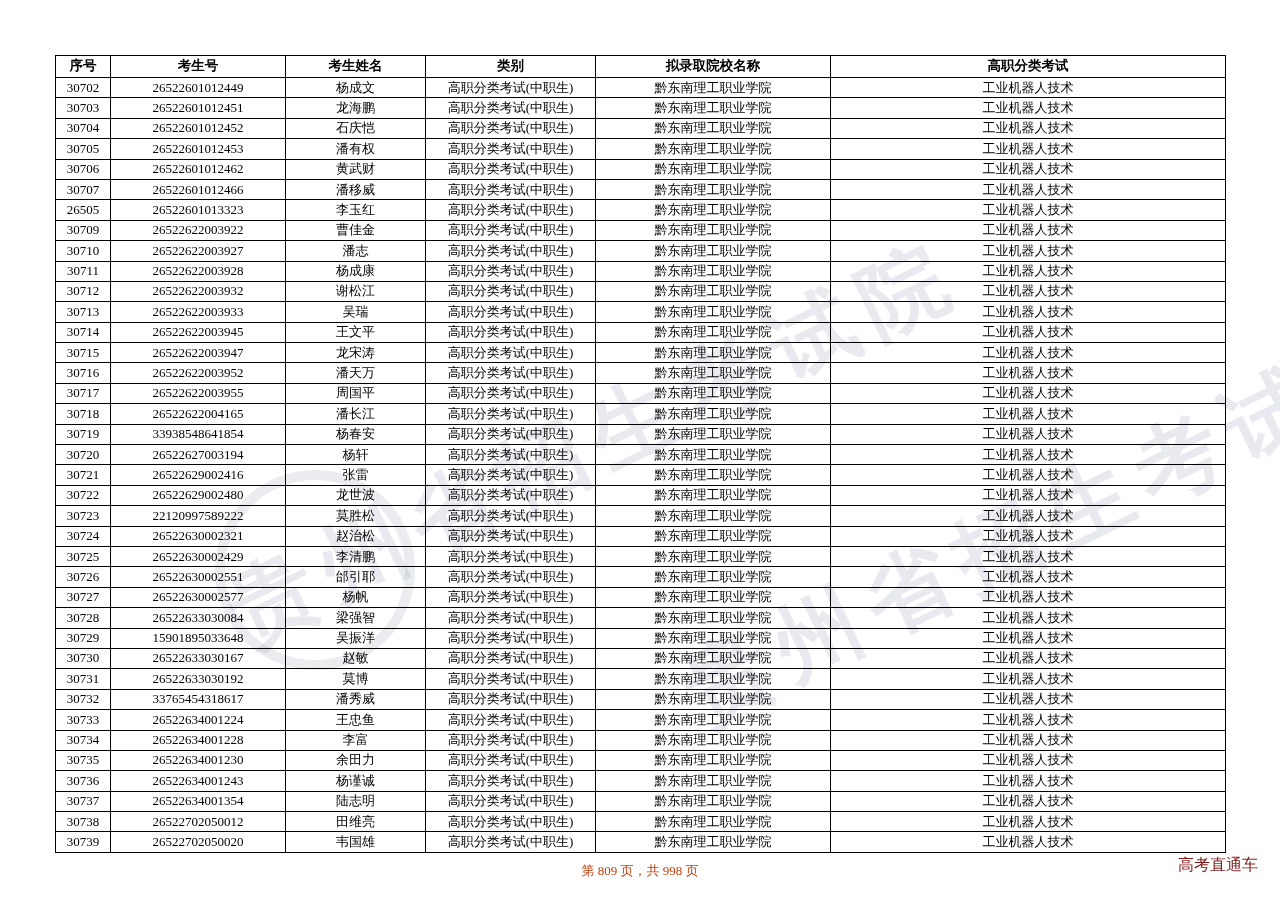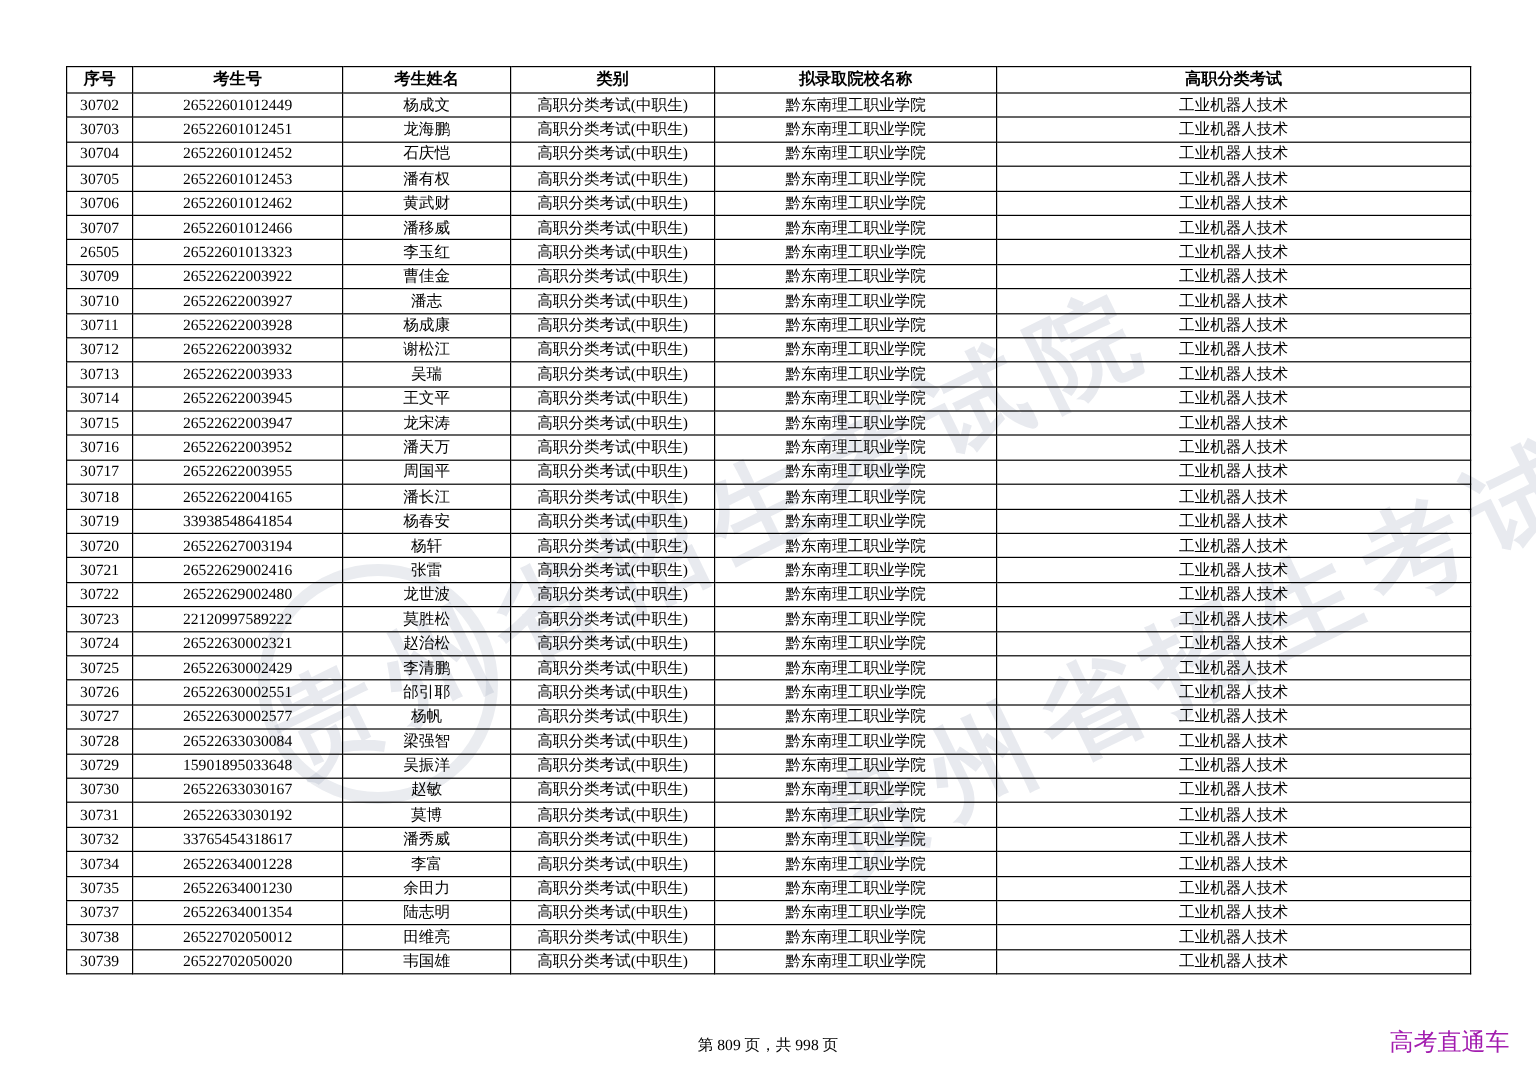--- a/index.html
+++ b/index.html
@@ -21,23 +21,23 @@
   table.roster{position:absolute;left:55px;top:55px;width:1170px;z-index:1;
                border-collapse:collapse;table-layout:fixed;background:transparent;}
   table.roster th, table.roster td{
       border:1px solid #000;text-align:center;vertical-align:middle;
       padding:0 2px;height:19.4px;line-height:1.1;
       font-size:13px;overflow:hidden;white-space:nowrap;}
   table.roster th{font-weight:bold;font-size:13.5px;height:21px;}
 
   
   .footer{position:absolute;left:0;right:0;top:862px;text-align:center;z-index:1;
-          font-size:13px;color:#000000;}
+          font-size:13px;color:#c2410c;}
   .brand{position:absolute;right:22px;top:855px;z-index:1;
-         font-size:20px;color:#a21caf;font-family:"Liberation Sans","DejaVu Sans",sans-serif;}
+         font-size:16px;color:#7f1d1d;font-family:"Liberation Sans","DejaVu Sans",sans-serif;}
 </style>
 </head>
 <body>
 
 <div class="page">
 
   <div class="watermark-layer">
     <div class="wm-circle"></div>
     <div class="wm-text wm1">贵州省招生考试院</div>
     <div class="wm-text wm2">贵州省招生考试院</div>
@@ -305,36 +305,52 @@
         </tr>
         <tr>
           <td>30732</td>
           <td>33765454318617</td>
           <td>潘秀威</td>
           <td>高职分类考试(中职生)</td>
           <td>黔东南理工职业学院</td>
           <td>工业机器人技术</td>
         </tr>
         <tr>
+          <td>30733</td>
+          <td>26522634001224</td>
+          <td>王忠鱼</td>
+          <td>高职分类考试(中职生)</td>
+          <td>黔东南理工职业学院</td>
+          <td>工业机器人技术</td>
+        </tr>
+        <tr>
           <td>30734</td>
           <td>26522634001228</td>
           <td>李富</td>
           <td>高职分类考试(中职生)</td>
           <td>黔东南理工职业学院</td>
           <td>工业机器人技术</td>
         </tr>
         <tr>
           <td>30735</td>
           <td>26522634001230</td>
           <td>余田力</td>
           <td>高职分类考试(中职生)</td>
           <td>黔东南理工职业学院</td>
           <td>工业机器人技术</td>
         </tr>
         <tr>
+          <td>30736</td>
+          <td>26522634001243</td>
+          <td>杨谨诚</td>
+          <td>高职分类考试(中职生)</td>
+          <td>黔东南理工职业学院</td>
+          <td>工业机器人技术</td>
+        </tr>
+        <tr>
           <td>30737</td>
           <td>26522634001354</td>
           <td>陆志明</td>
           <td>高职分类考试(中职生)</td>
           <td>黔东南理工职业学院</td>
           <td>工业机器人技术</td>
         </tr>
         <tr>
           <td>30738</td>
           <td>26522702050012</td>

